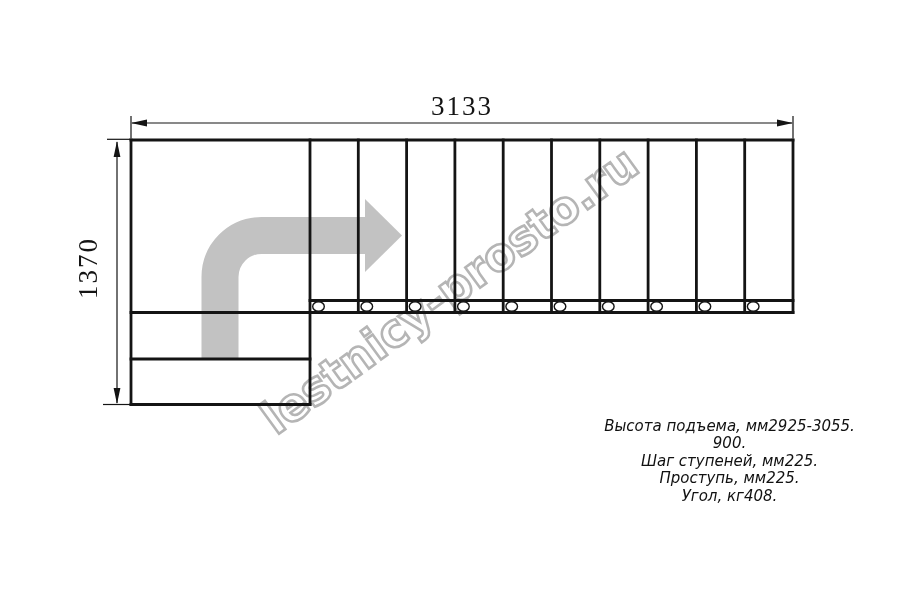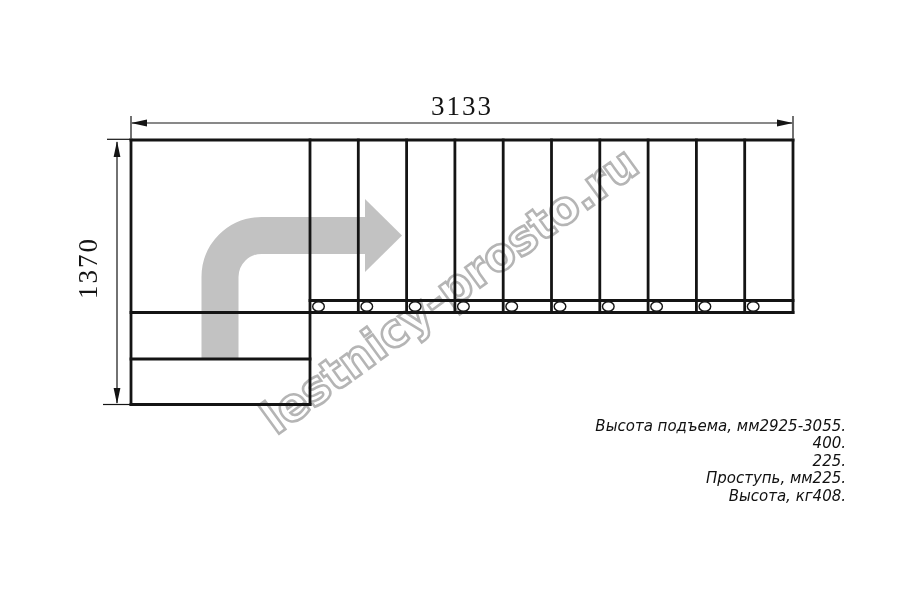--- a/index.html
+++ b/index.html
@@ -19,21 +19,21 @@
   .dim{font-family:"Liberation Serif","DejaVu Serif",serif;font-size:27px;
        letter-spacing:2px;fill:var(--line,#141414);}
 
   
   .wm{font-family:"DejaVu Sans",sans-serif;font-weight:bold;font-size:46px;
       fill:#ffffff;stroke:var(--watermark,#b5b5b5);stroke-width:2.6px;}
 
   
   .specs{position:absolute;left:613px;top:418px;width:233px;color:#111;
          font:italic 15px/17.4px "DejaVu Sans",sans-serif;}
-  .spec-row{display:flex;justify-content:flex-end;white-space:nowrap;}
+  .spec-row{display:flex;justify-content:center;white-space:nowrap;}
   .spec-value{text-align:right;}
 </style>
 </head>
 <body>
 
 <div class="canvas">
 
   <svg width="900" height="600" viewBox="0 0 900 600">
 
     <text class="wm" transform="translate(276,436) rotate(-36)" textLength="452" lengthAdjust="spacingAndGlyphs">lestnicy-prosto.ru</text>
@@ -96,27 +96,28 @@
       <text class="dim" transform="translate(97,268) rotate(-90)" text-anchor="middle">1370</text>
     </g>
   </svg>
 
   <div class="specs">
     <div class="spec-row">
       <span class="spec-label">Высота подъема, мм</span>
       <span class="spec-value">2925-3055.</span>
     </div>
     <div class="spec-row">
-      <span class="spec-value">400.</span>
+      <span class="spec-value">900.</span>
     </div>
     <div class="spec-row">
+      <span class="spec-label">Шаг ступеней, мм</span>
       <span class="spec-value">225.</span>
     </div>
     <div class="spec-row">
       <span class="spec-label">Проступь, мм</span>
       <span class="spec-value">225.</span>
     </div>
     <div class="spec-row">
-      <span class="spec-label">Высота, кг</span>
+      <span class="spec-label">Угол, кг</span>
       <span class="spec-value">408.</span>
     </div>
   </div>
 </div>
 
 </body></html>

